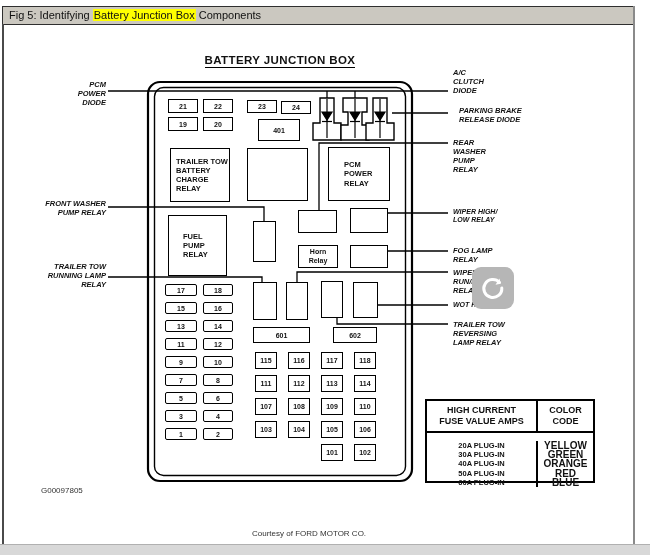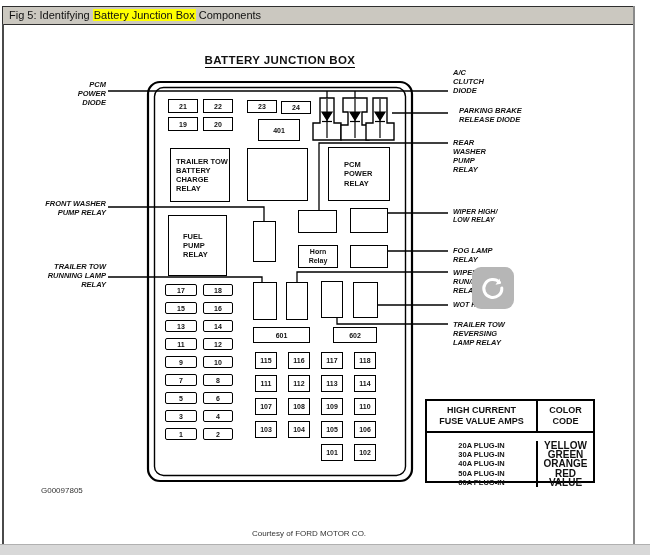--- a/index.html
+++ b/index.html
@@ -239,21 +239,21 @@
       <div class="t-row">
     <span class="c1">40A PLUG-IN</span>
     <span class="c2">ORANGE</span>
   </div>
       <div class="t-row">
     <span class="c1">50A PLUG-IN</span>
     <span class="c2">RED</span>
   </div>
       <div class="t-row">
     <span class="c1">60A PLUG-IN</span>
-    <span class="c2">VALUE</span>
+    <span class="c2">BLUE</span>
   </div>
     </div>
 </div>
 
 <div class="footer-code">G00097805</div>
 <div class="courtesy">Courtesy of FORD MOTOR CO.</div>
 
 <div class="spinner">
   <svg width="26" height="26" viewBox="0 0 26 26">
     <path d="M19.5,7.5 A9,9 0 1 0 21.8,13" fill="none" stroke="#fff" stroke-width="3" stroke-linecap="round"></path>

